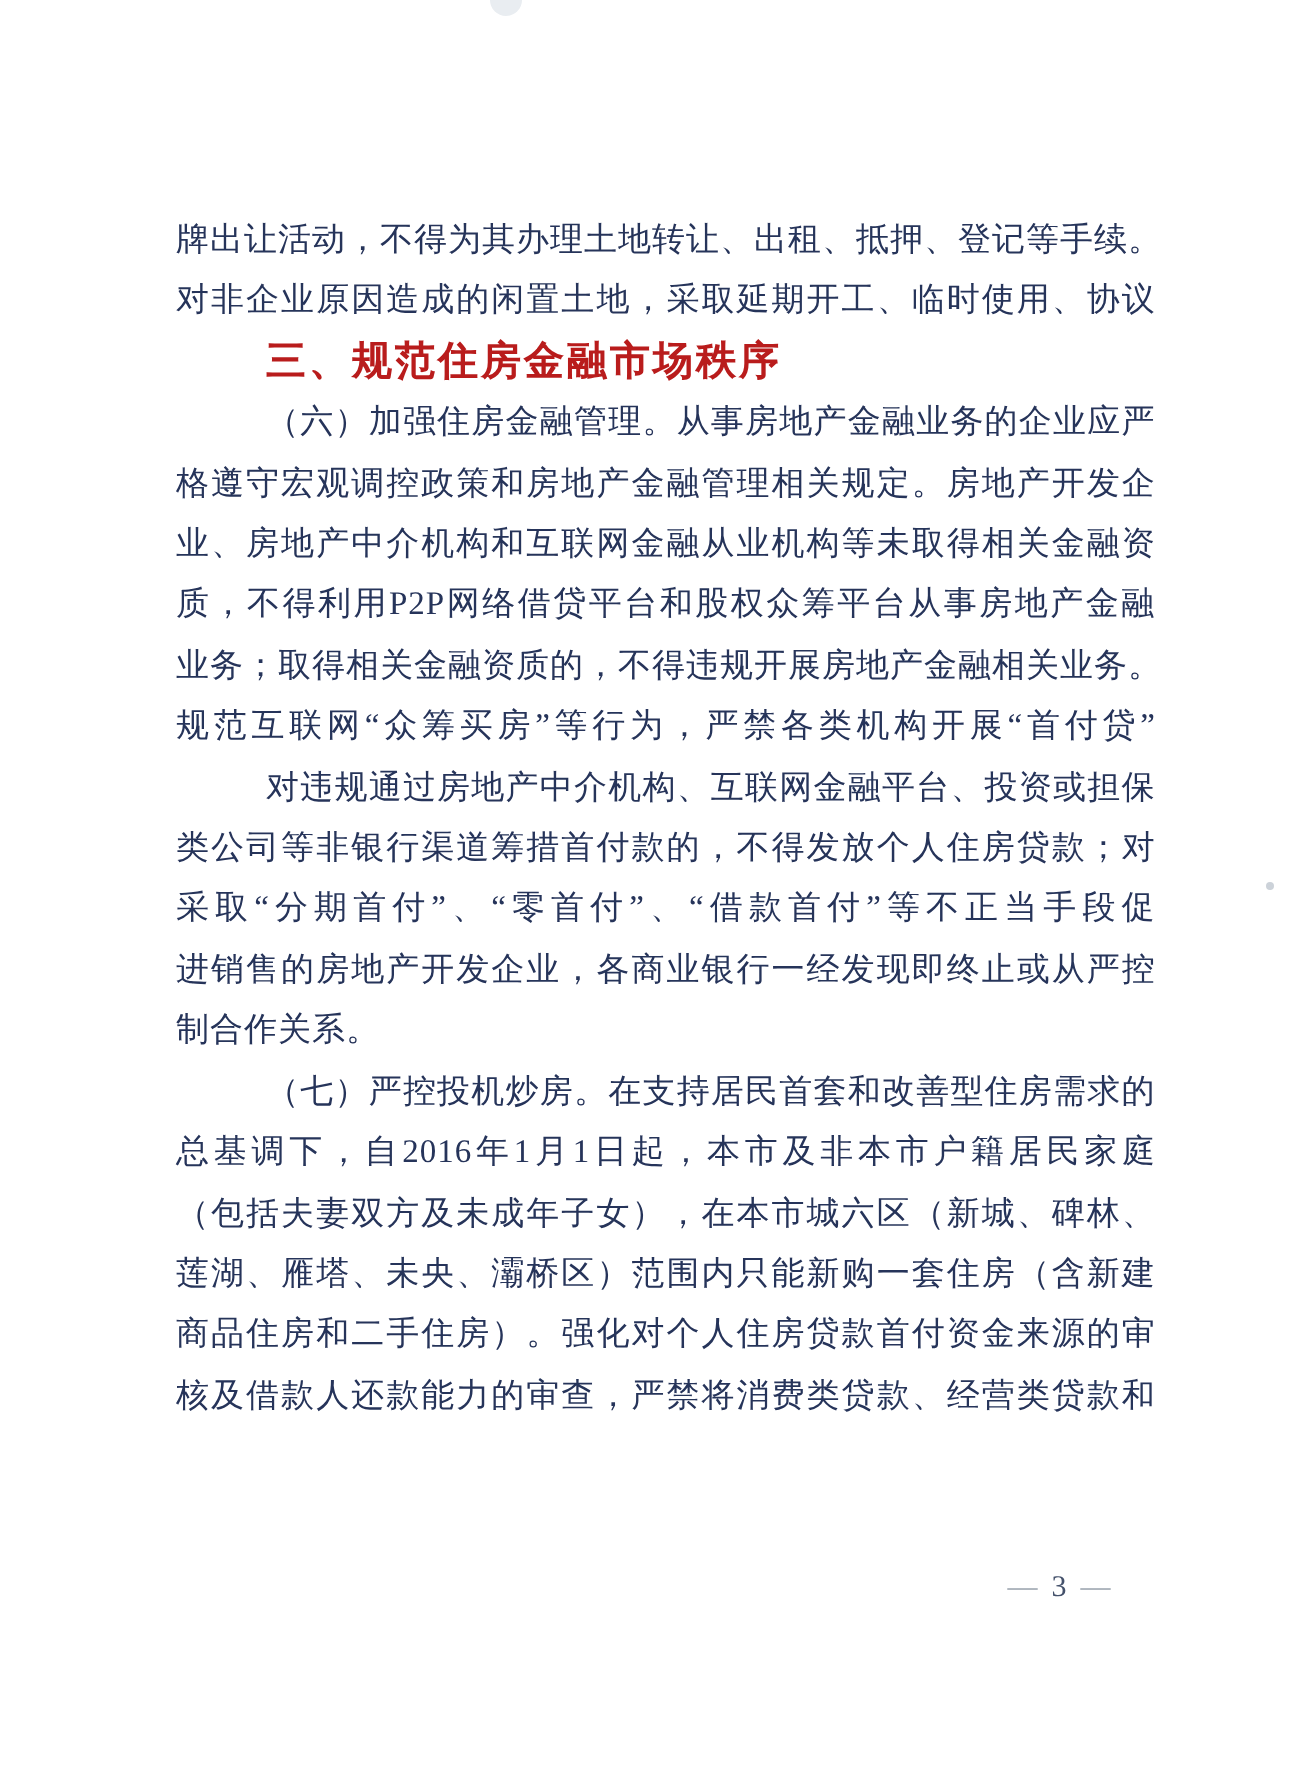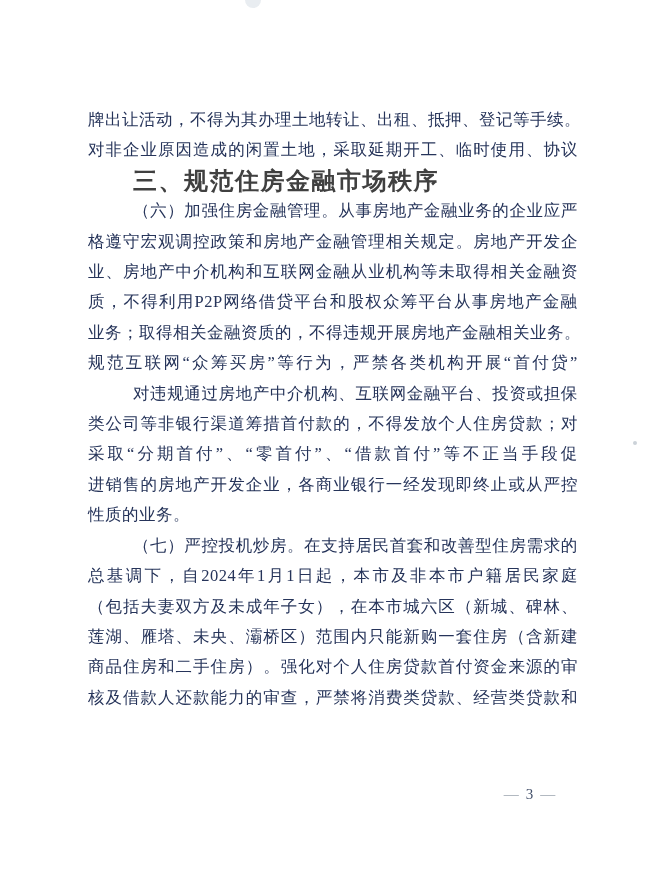--- a/index.html
+++ b/index.html
@@ -26,22 +26,22 @@
     line-height: 30.42px;
     font-size: 16.5px;
     color: #26345a;
     letter-spacing: 0.5px;
     white-space: nowrap;
   }
   .line.indent { padding-left: 45px; }
   .line.heading {
     font-family: "Liberation Sans", sans-serif;
     font-weight: 700;
-    font-size: 24px;
-    color: #404040;
+    font-size: 20px;
+    color: #b91c1c;
     letter-spacing: 1.5px;
   }
   
   .line.jf { display: flex; justify-content: space-between; align-items: center; }
   .line.jf span { display: inline-block; }
   .pagenum {
     position: absolute;
     left: 482px;
     top: 784px;
     width: 96px;
@@ -425,21 +425,21 @@
         <span>发</span>
         <span>现</span>
         <span>即</span>
         <span>终</span>
         <span>止</span>
         <span>或</span>
         <span>从</span>
         <span>严</span>
         <span>控</span>
       </div>
-    <div class="line">性质的业务。</div>
+    <div class="line">制合作关系。</div>
     <div class="line jf indent">
         <span>（</span>
         <span>七</span>
         <span>）</span>
         <span>严</span>
         <span>控</span>
         <span>投</span>
         <span>机</span>
         <span>炒</span>
         <span>房</span>
@@ -461,21 +461,21 @@
         <span>求</span>
         <span>的</span>
       </div>
     <div class="line jf">
         <span>总</span>
         <span>基</span>
         <span>调</span>
         <span>下</span>
         <span>，</span>
         <span>自</span>
-        <span>2024</span>
+        <span>2016</span>
         <span>年</span>
         <span>1</span>
         <span>月</span>
         <span>1</span>
         <span>日</span>
         <span>起</span>
         <span>，</span>
         <span>本</span>
         <span>市</span>
         <span>及</span>

